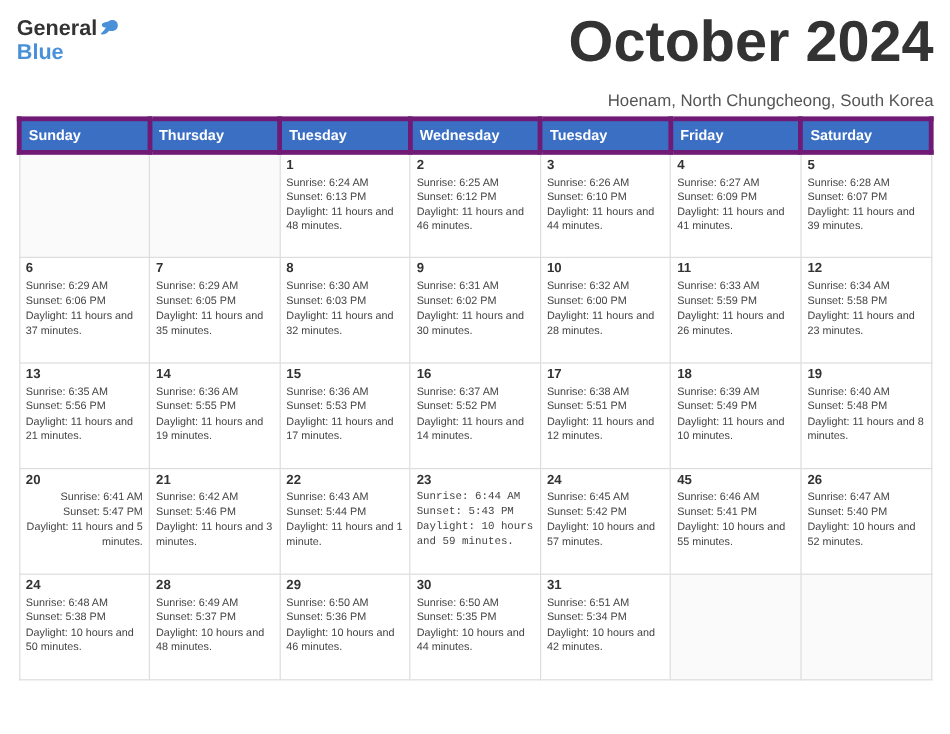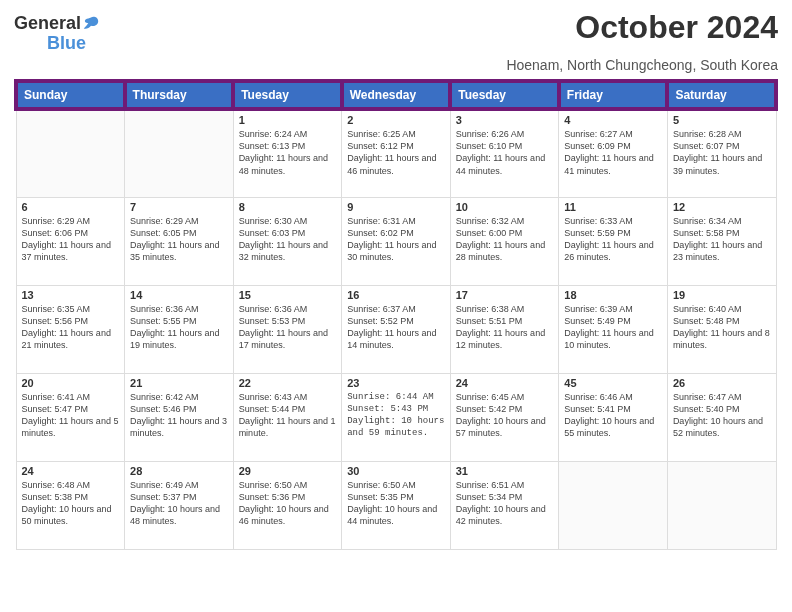--- a/index.html
+++ b/index.html
@@ -38,21 +38,21 @@
     .logo-icon {
       width: 18px;
       height: 18px;
       margin-left: 1px;
       margin-top: -2px;
     }
     .title-block {
       text-align: right;
     }
     .month-title {
-      font-size: 32px;
+      font-size: 48px;
       font-weight: bold;
       color: #333;
       line-height: 1.1;
     }
     .location-title {
       font-size: 14px;
       color: #555;
       margin-top: 12px;
     }
     .calendar {
@@ -103,21 +103,21 @@
 <div class="page">
   <div class="header">
     <div class="logo">
       <div>
         <div style="display:flex;align-items:center;">
           <span class="logo-text">General</span>
           <svg class="logo-icon" viewBox="0 0 20 20">
             <path d="M10 4 C12 2, 18 3, 18 8 C18 12, 14 14, 10 13 C8 16, 4 17, 2 16 C4 14, 6 12, 7 10 C4 10, 2 8, 4 6 C6 5, 8 5, 10 4Z" fill="#4a90d9"></path>
           </svg>
         </div>
-        <span class="logo-text" style="color:#4a90d9;margin-left:33px;">Blue</span>
+        <span class="logo-text" style="color:#4a90d9;">Blue</span>
       </div>
     </div>
     <div class="title-block">
       <div class="month-title">October 2024</div>
       <div class="location-title">Hoenam, North Chungcheong, South Korea</div>
     </div>
   </div>
 
   <table class="calendar">
     <thead>
@@ -250,21 +250,21 @@
           <td>
             <div class="day-num">19</div>
             <div class="day-info" style="white-space: pre-line;">Sunrise: 6:40 AM
 Sunset: 5:48 PM
 Daylight: 11 hours and 8 minutes.</div>
           </td>
         </tr>
         <tr>
           <td>
             <div class="day-num">20</div>
-            <div class="day-info" style="white-space: pre-line;">Sunrise: 6:41 AM
+            <div class="day-info" style="white-space: pre-line; text-align: right;">Sunrise: 6:41 AM
 Sunset: 5:47 PM
 Daylight: 11 hours and 5 minutes.</div>
           </td>
           <td>
             <div class="day-num">21</div>
             <div class="day-info" style="white-space: pre-line;">Sunrise: 6:42 AM
 Sunset: 5:46 PM
 Daylight: 11 hours and 3 minutes.</div>
           </td>
           <td>

